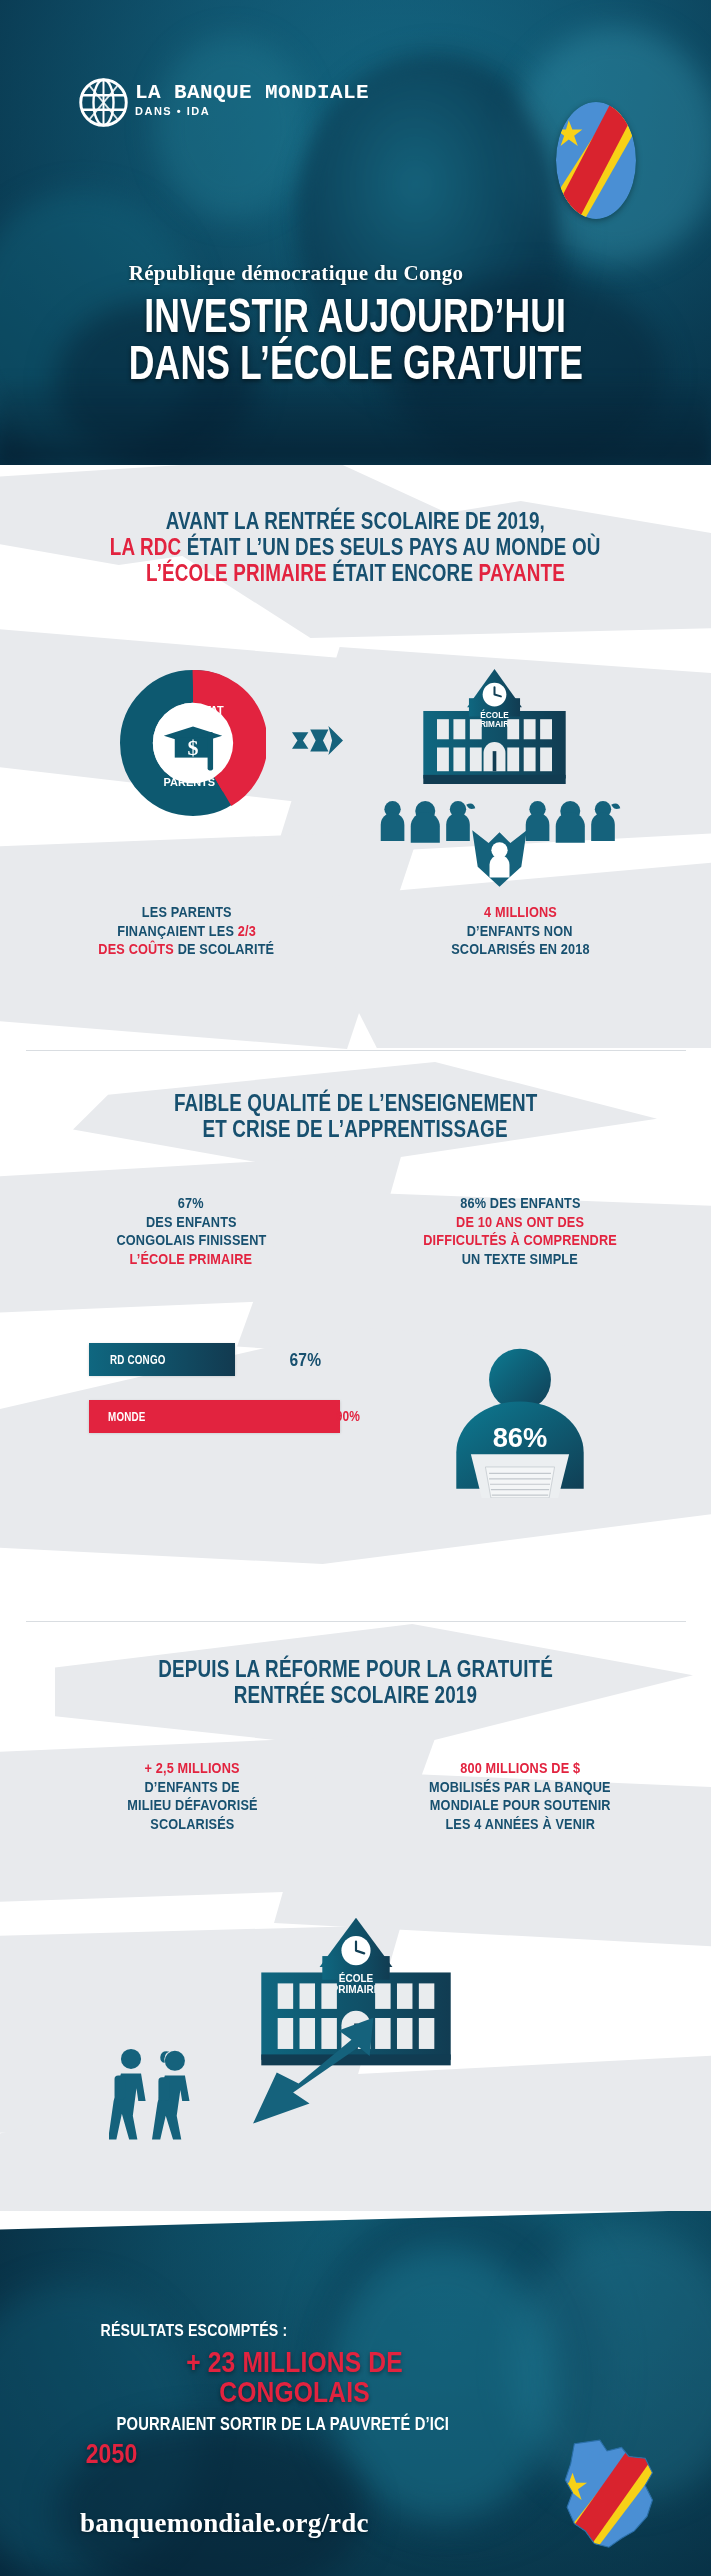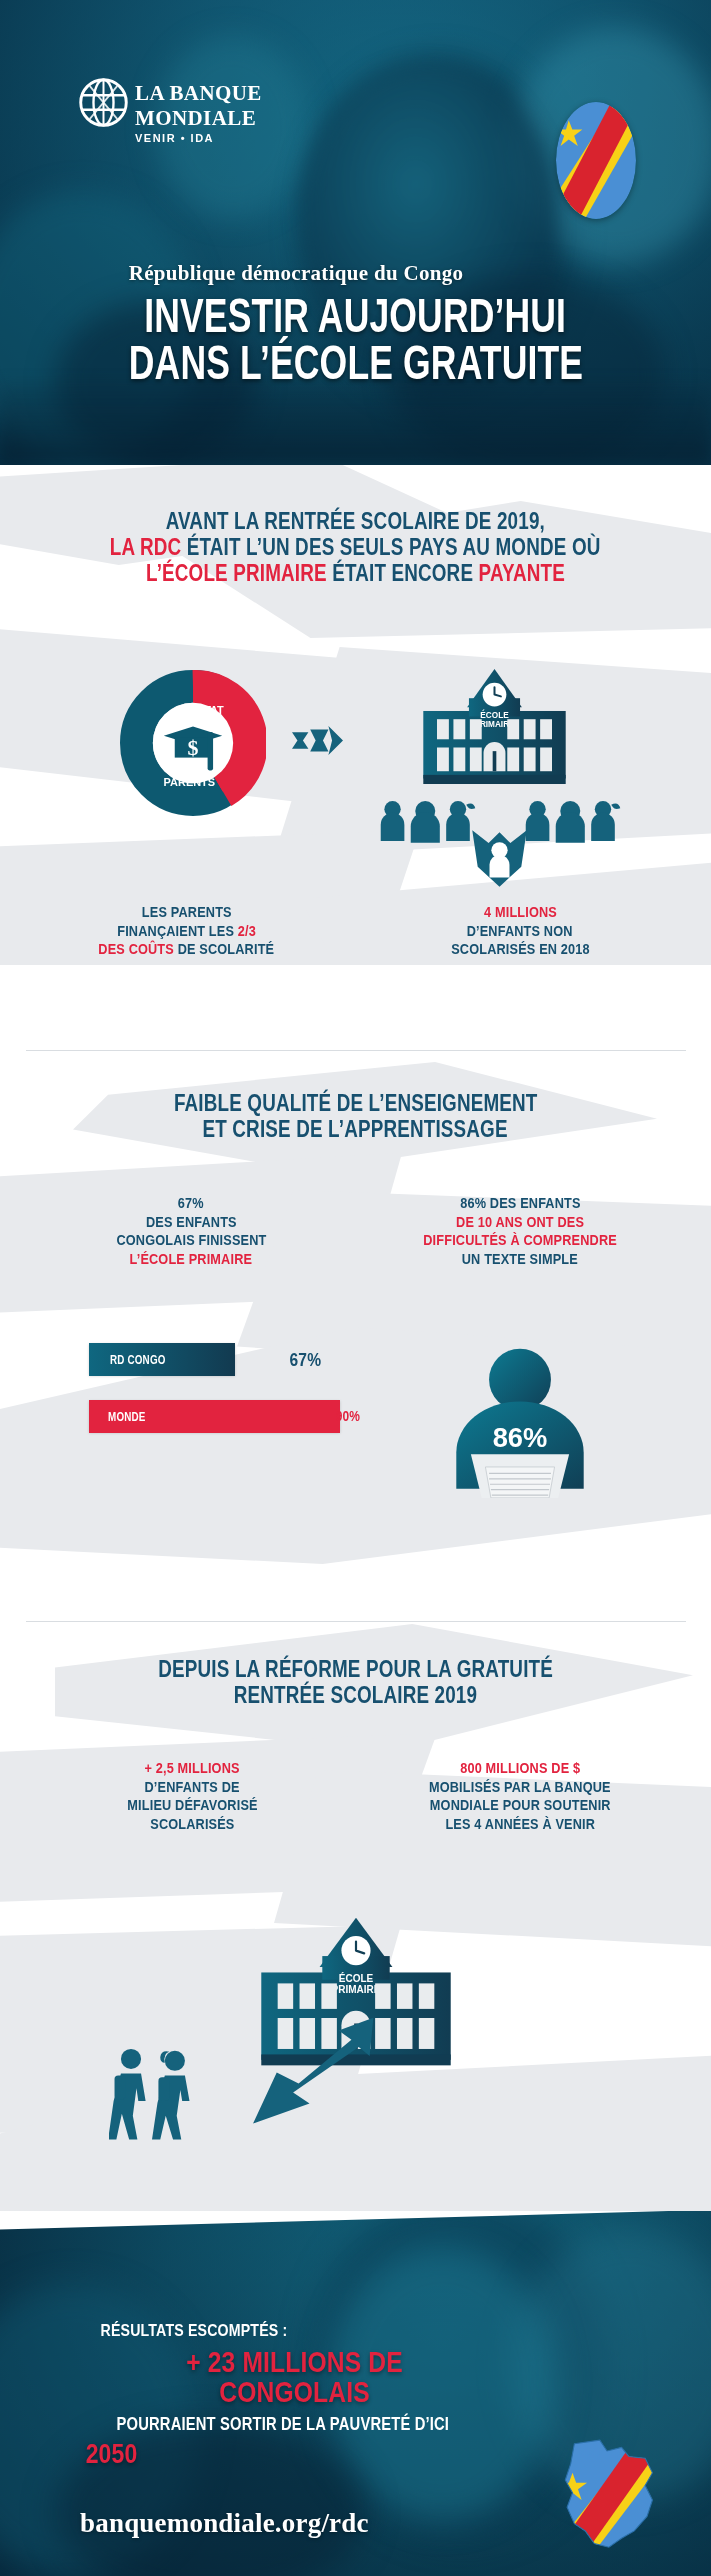--- a/index.html
+++ b/index.html
@@ -38,21 +38,21 @@
     position:absolute; left:0; bottom:0; width:711px; height:82px;
     background:linear-gradient(180deg, rgba(6,40,60,.15), rgba(5,32,50,.75));
     filter:blur(7.3px);
   }
 
   
   #wb-logo { position:absolute; left:78px; top:77px; width:292px; height:55px; }
   #wb-logo svg { display:block; }
   .wb-text { position:absolute; left:57px; top:3.6px; color:#fff; }
   .wb-main { font-size:21px; font-weight:bold; letter-spacing:0.4px;
-             font-family:Liberation Serif, serif; }
+             font-family:Liberation Mono, monospace; }
   .wb-sub { font-size:11px; font-weight:bold; letter-spacing:1.5px; margin-top:1.8px;
             font-family:"Liberation Sans Narrow","Liberation Sans",sans-serif; }
 
   
   #flag-badge {
     position:absolute; left:556px; top:102px; width:80px; height:117px;
     border-radius:50%/50%; overflow:hidden;
     box-shadow:0 1.8px 6.4px rgba(0,0,0,.35);
   }
 
@@ -130,21 +130,21 @@
   <div id="wb-logo">
     <svg width="51" height="51" viewBox="0 0 56 56">
       <circle cx="28" cy="28" r="25" fill="none" stroke="#fff" stroke-width="3.2"></circle>
       <ellipse cx="28" cy="28" rx="11" ry="25" fill="none" stroke="#fff" stroke-width="2.6"></ellipse>
       <path d="M5 20 H51 M5 36 H51" stroke="#fff" stroke-width="2.6" fill="none"></path>
       <path d="M28 3 L28 53" stroke="#fff" stroke-width="2.2"></path>
       <path d="M13 10 L43 46 M43 10 L13 46" stroke="#fff" stroke-width="2" opacity=".85"></path>
     </svg>
     <div class="wb-text">
       <div class="wb-main">LA BANQUE MONDIALE</div>
-      <div class="wb-sub">VENIR • IDA</div>
+      <div class="wb-sub">DANS • IDA</div>
     </div>
   </div>
 
   <div id="flag-badge">
     <svg width="80" height="117" viewBox="0 0 88 128" preserveAspectRatio="none">
       <defs>
         <clipPath id="ovalclip">
             <ellipse cx="44" cy="64" rx="44" ry="64"></ellipse>
           </clipPath>
       </defs>
@@ -158,21 +158,21 @@
     </svg>
   </div>
 
   <div id="hdr-sub">République démocratique du Congo</div>
   <div id="hdr-title">
     <span class="ln"><span class="cond">INVESTIR AUJOURD’HUI</span></span>
     <span class="ln"><span class="cond">DANS L’ÉCOLE GRATUITE</span></span>
   </div>
 </div>
 
-<div class="section" id="section1" style="top:465px; height:500px;">
+<div class="section" id="section1" style="top:465px; height:584px;">
 
   <div class="ribbon" style="left:-55px; top:-9px; width:511px; height:109px; clip-path:polygon(0% 22%, 74% 0%, 100% 56%, 34% 100%, 0% 72%);"></div>
   <div class="ribbon" style="left:182px; top:36px; width:584px; height:137px; clip-path:polygon(0% 40%, 58% 0%, 100% 30%, 100% 92%, 22% 100%);"></div>
   <div class="ribbon" style="left:-109px; top:155px; width:474px; height:182px; clip-path:polygon(0% 0%, 100% 22%, 86% 100%, 0% 74%);"></div>
   <div class="ribbon" style="left:274px; top:182px; width:547px; height:210px; clip-path:polygon(12% 0%, 100% 16%, 100% 86%, 0% 100%);"></div>
   <div class="ribbon" style="left:-36px; top:365px; width:456px; height:219px; clip-path:polygon(0% 8%, 100% 0%, 84% 100%, 0% 86%);"></div>
   <div class="ribbon" style="left:301px; top:392px; width:474px; height:191px; clip-path:polygon(0% 22%, 100% 0%, 100% 100%, 16% 100%);"></div>
 
   <div class="headline" style="margin-top:44px;">
     <span class="ln navy"><span class="cond">AVANT LA RENTRÉE SCOLAIRE DE 2019,</span></span>

